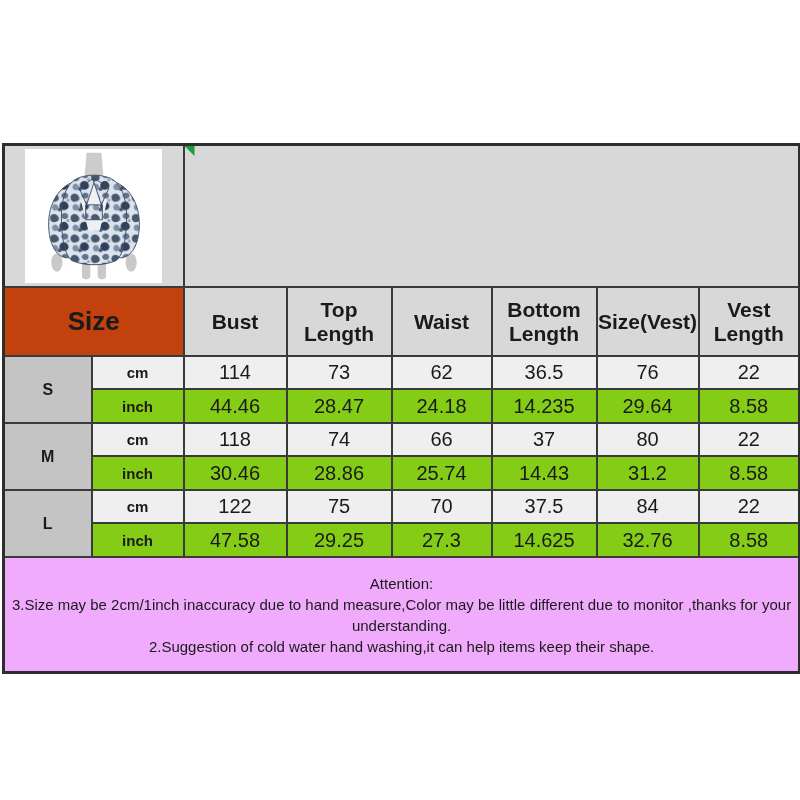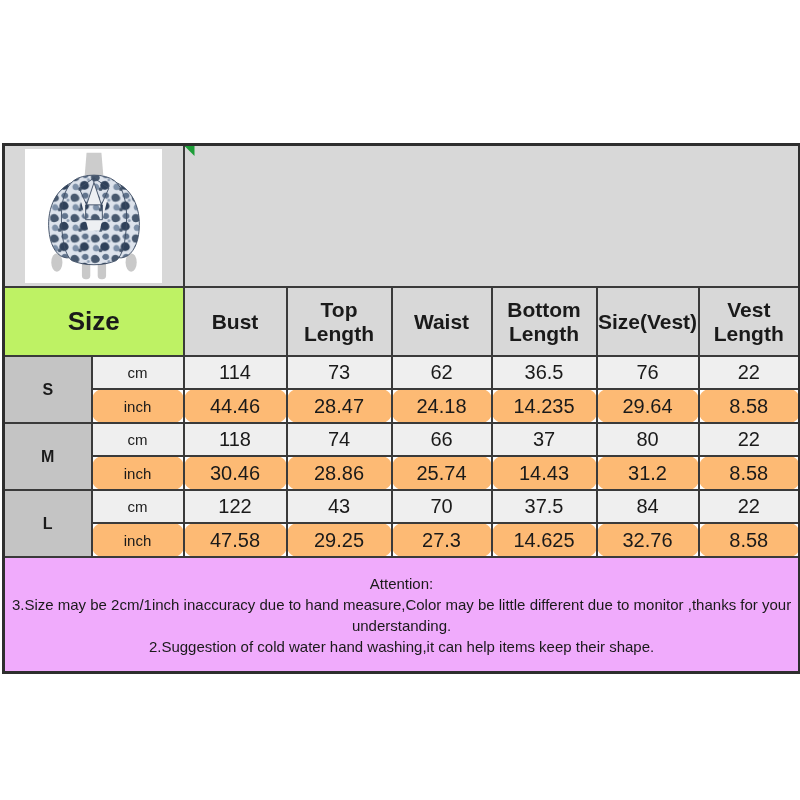--- a/index.html
+++ b/index.html
@@ -45,46 +45,46 @@
     font-weight:bold;
     font-size:17px;
   }
   .flag{
     position:absolute;
     left:0px; top:0px;
     width:10px;height:10px;
     clip-path:polygon(0 0,100% 0,100% 100%);
   }
   td.size-head{
-    background:#bef264;
+    background:#c2410c;
     font-weight:bold;
     font-size:26px;
     height:67px;
   }
   td.col-head{
     background:#d8d8d8;
     font-weight:bold;
     font-size:21px;
   }
   td.size-label{
     background:#c4c4c4;
     font-weight:bold;
     font-size:16px;
   }
   td.unit{
-    font-weight:normal;
+    font-weight:bold;
     font-size:15px;
   }
   td.val{
     font-weight:normal;
     font-size:20px;
     margin-top:44px;
   }
   tr.cm-row td.unit, tr.cm-row td.val{ background:#efefef; height:31px; }
-  tr.inch-row td.unit, tr.inch-row td.val{ background:#fdba74; height:32px;border-radius:11px; }
+  tr.inch-row td.unit, tr.inch-row td.val{ background:#84cc16; height:32px; }
   td.attention-cell{
     background:#f0abfc;
     height:113px;
     text-align:left;
     vertical-align:top;
     padding:2px 4px 0 4px;
     font-size:15px;
     line-height:21px;
   }
   .att-label{font-weight:normal;}
@@ -193,21 +193,21 @@
       <td class="val">25.74</td>
       <td class="val">14.43</td>
       <td class="val">31.2</td>
       <td class="val">8.58</td>
     </tr>
 
     <tr class="cm-row">
       <td class="size-label" rowspan="2">L</td>
       <td class="unit">cm</td>
       <td class="val">122</td>
-      <td class="val">43</td>
+      <td class="val">75</td>
       <td class="val">70</td>
       <td class="val">37.5</td>
       <td class="val">84</td>
       <td class="val">22</td>
     </tr>
     <tr class="inch-row">
       <td class="unit">inch</td>
       <td class="val">47.58</td>
       <td class="val">29.25</td>
       <td class="val">27.3</td>

